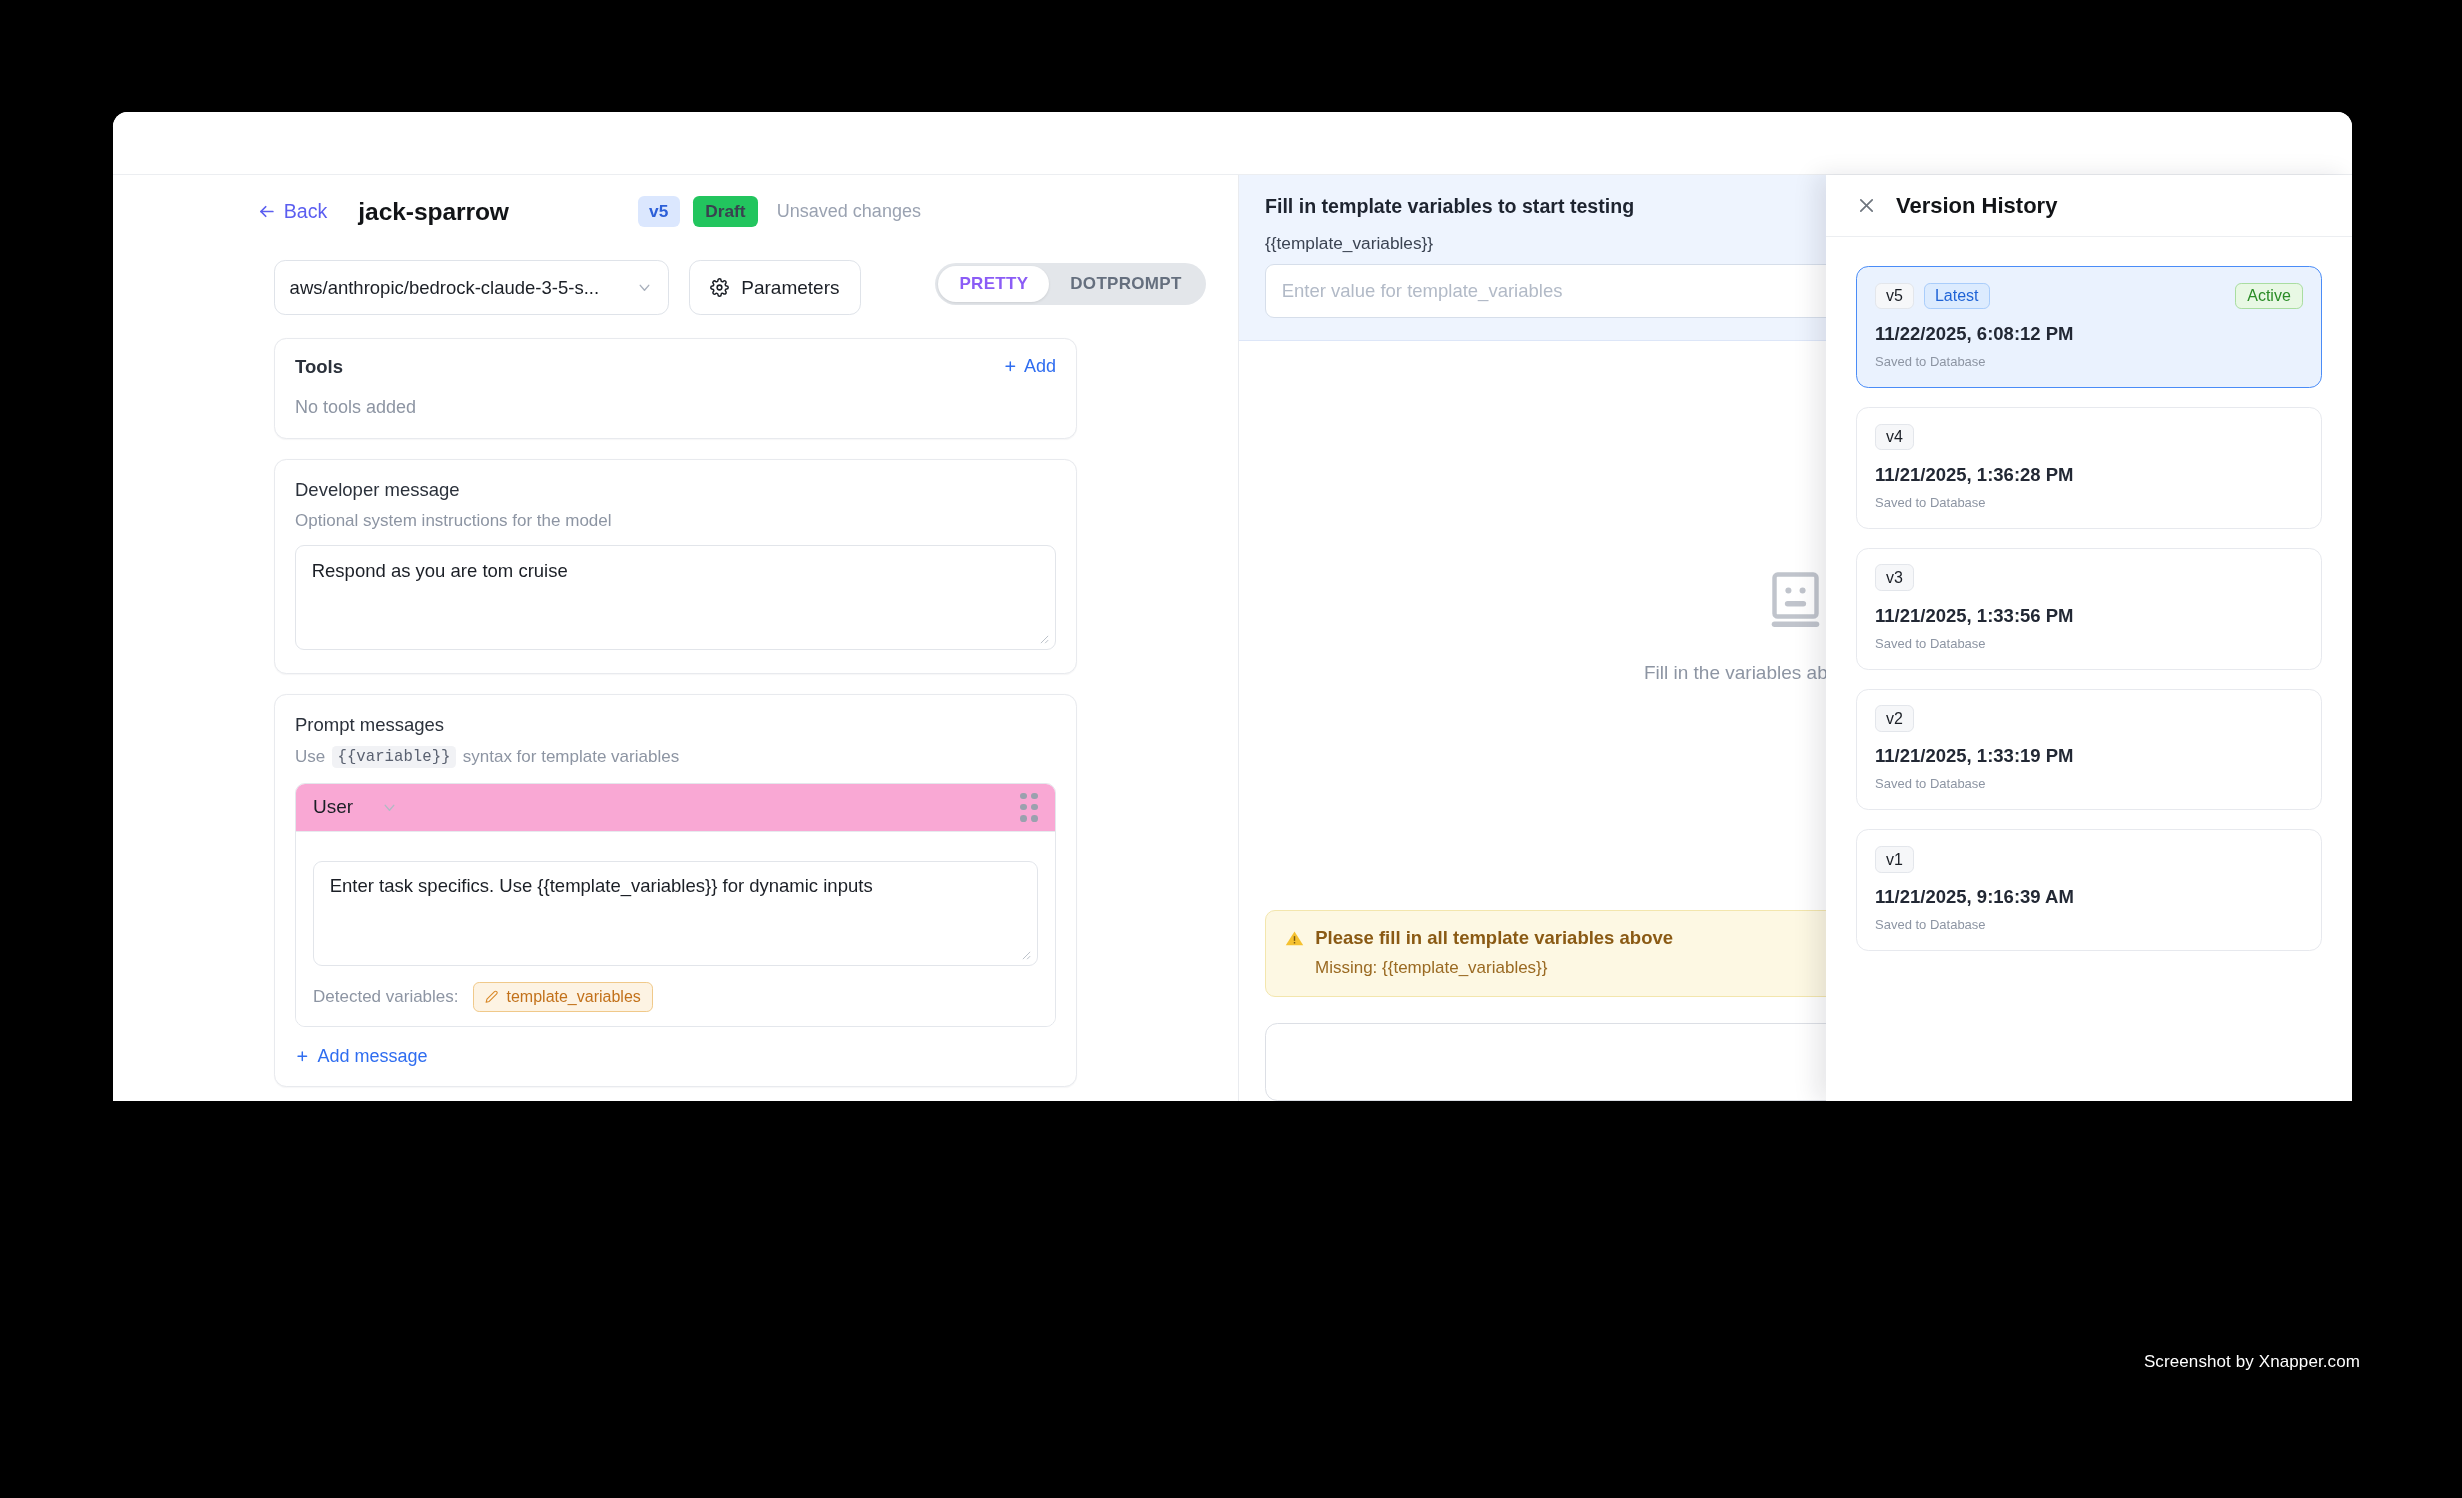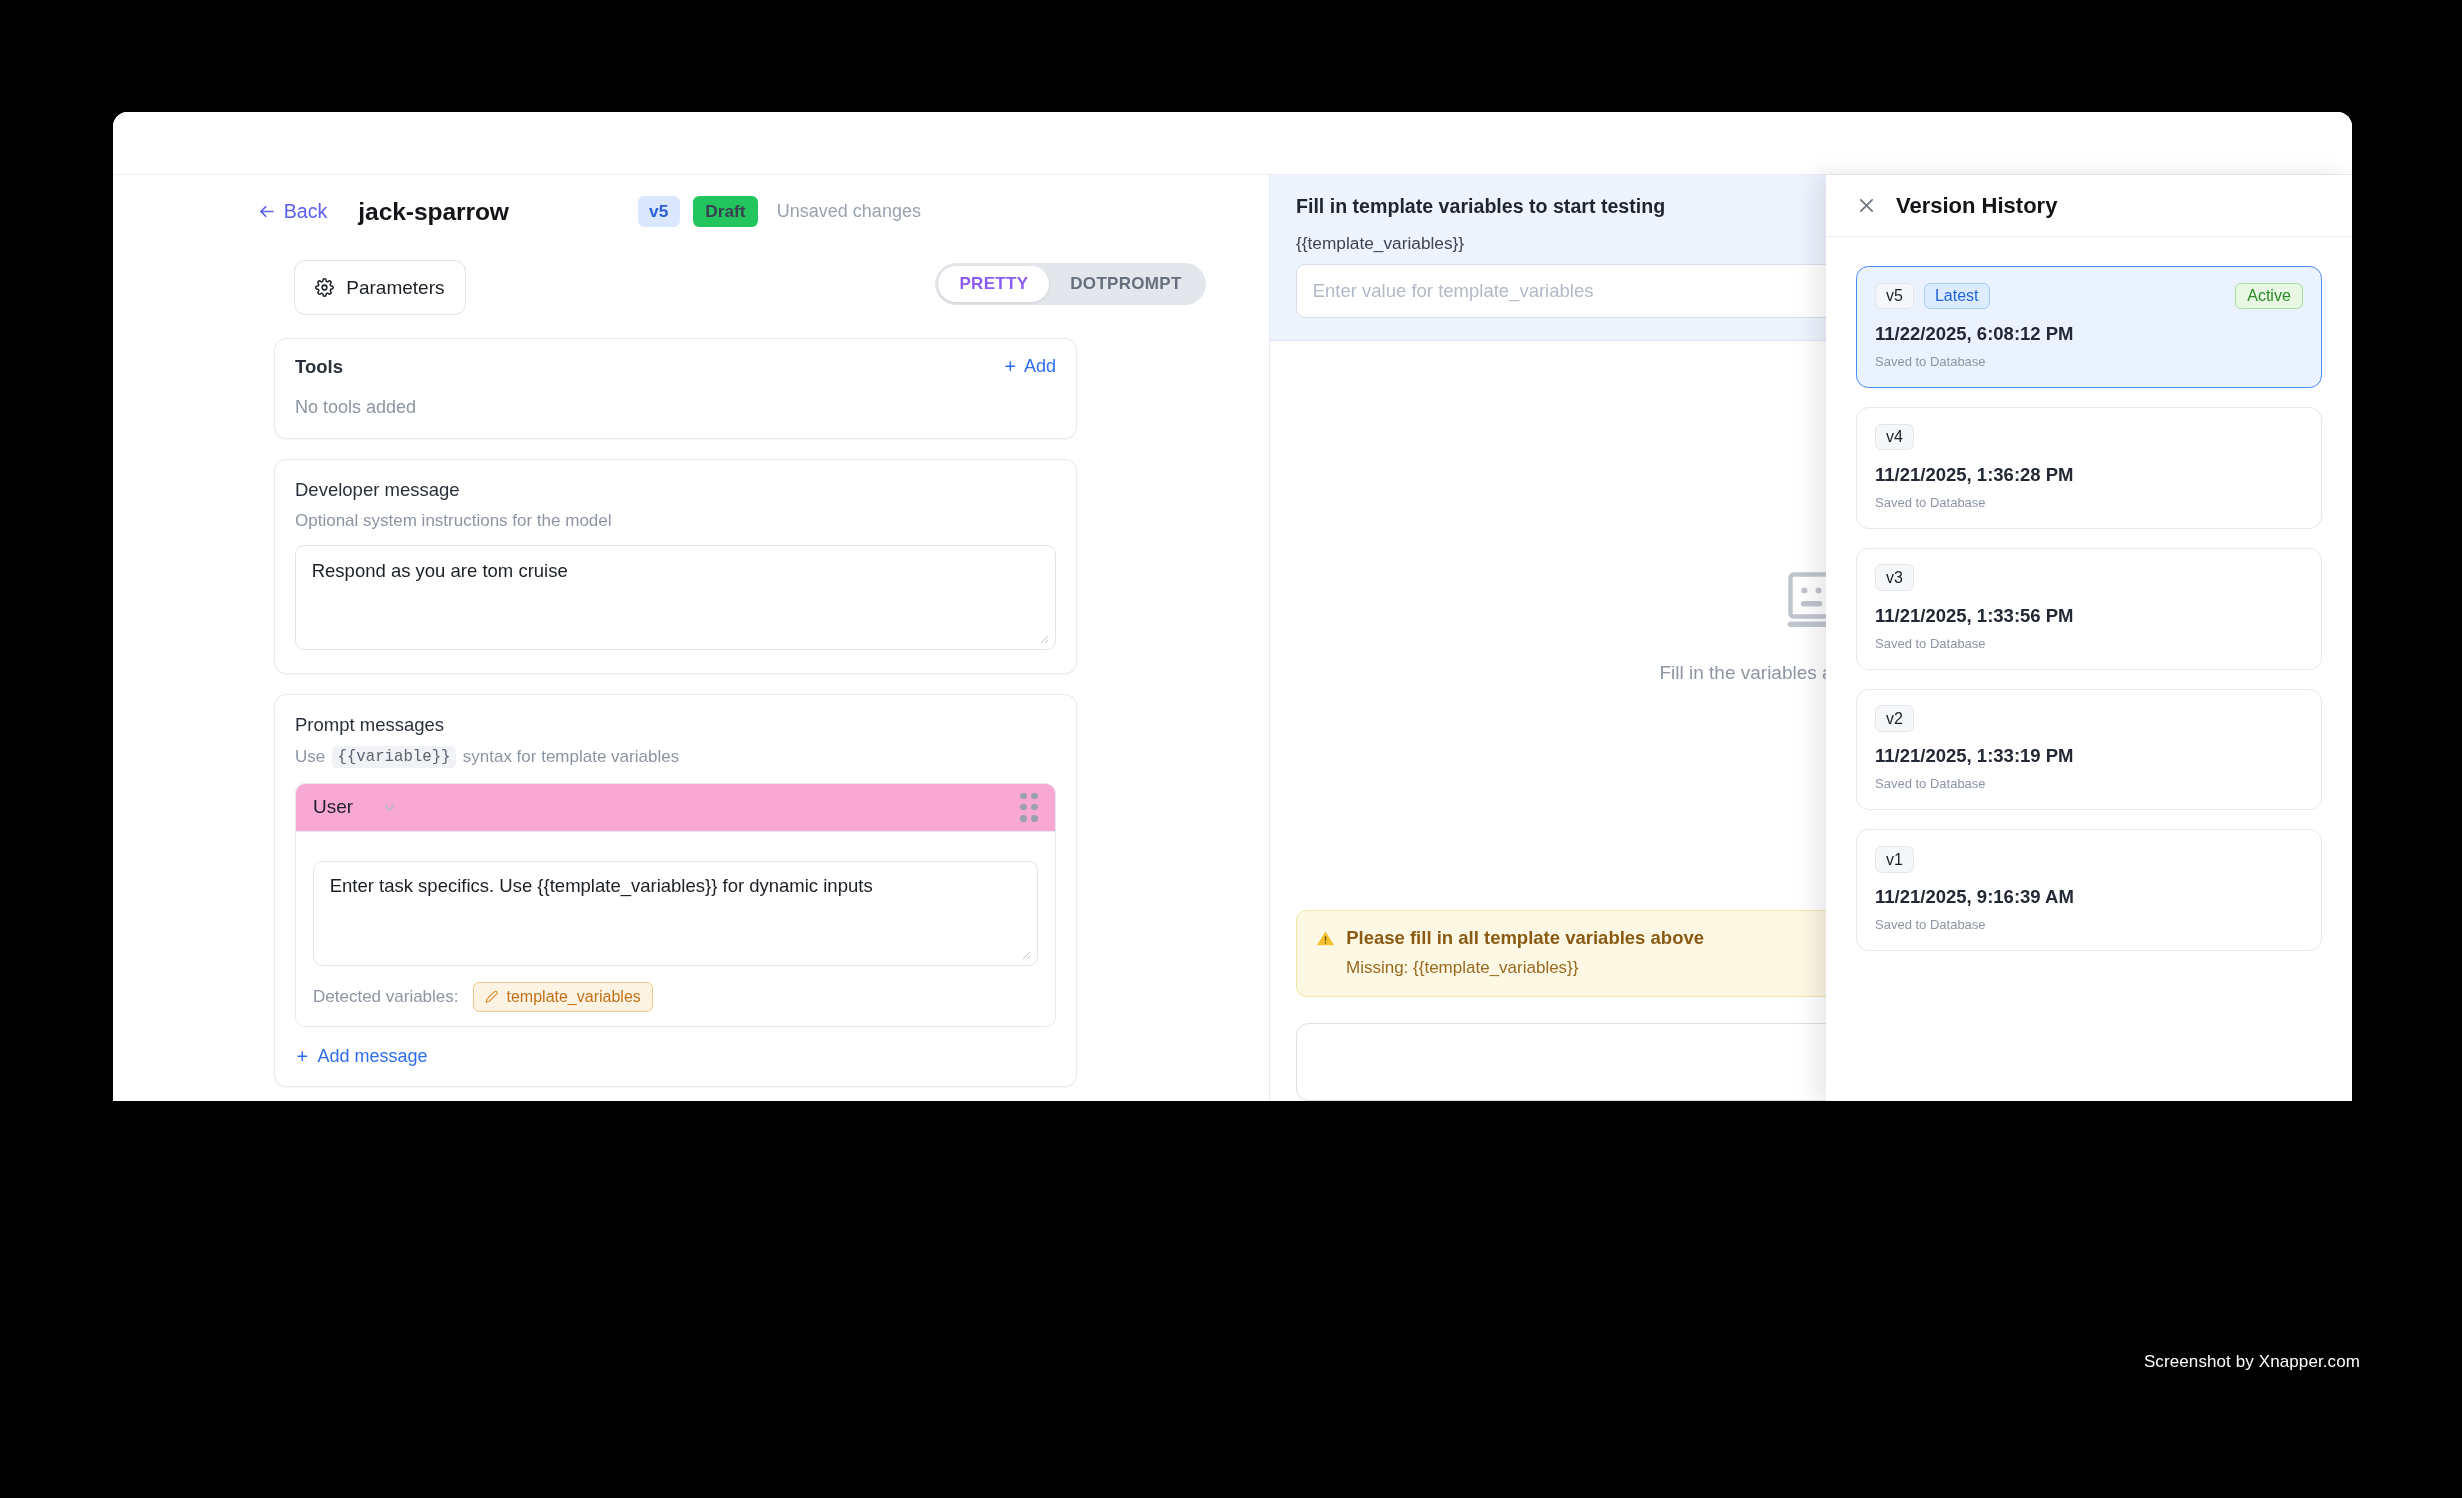--- a/index.html
+++ b/index.html
@@ -267,21 +267,20 @@
   }
 
   
   .test-col {
     flex: 1 1 auto;
     min-width: 0;
     border-left: 1.1px solid #e9ebef;
     display: flex; flex-direction: column;
     background: #ffffff;
     position: relative;
-    margin-left: 31px;
   }
   .vars-banner {
     background: #eef4fe;
     border-bottom: 1.1px solid #dde6f8;
     padding: 20px 26px 22.4px 26px;
     flex: 0 0 auto;
   }
   .vars-title { font-size: 19.6px; font-weight: 700; color: #1e2430; }
   .vars-key { margin-top: 14.6px; font-size: 17.3px; color: #3c4453; }
   .vars-input {
@@ -421,20 +420,26 @@
           </svg>
           <span>Back</span>
         </span>
         <span class="page-title">jack-sparrow</span>
         <span class="ver-chip">v5</span>
         <span class="draft-chip">Draft</span>
         <span class="unsaved">Unsaved changes</span>
       </div>
 
       <div class="toolbar-row">
+        <div class="model-select">
+          <span class="txt">aws/anthropic/bedrock-claude-3-5-s...</span>
+          <svg class="chev" viewBox="0 0 24 24" fill="none" stroke="#aab1bd" stroke-width="2" stroke-linecap="round" stroke-linejoin="round">
+            <polyline points="6 9 12 16 18 9"></polyline>
+          </svg>
+        </div>
 
         <div class="params-btn">
           <svg width="19" height="19" viewBox="0 0 24 24" fill="none" stroke="#1b1f26" stroke-width="1.9" stroke-linecap="round" stroke-linejoin="round">
             <circle cx="12" cy="12" r="3"></circle>
             <path d="M19.4 15a1.65 1.65 0 0 0 .33 1.82l.06.06a2 2 0 1 1-2.83 2.83l-.06-.06a1.65 1.65 0 0 0-1.82-.33 1.65 1.65 0 0 0-1 1.51V21a2 2 0 1 1-4 0v-.09A1.65 1.65 0 0 0 9 19.4a1.65 1.65 0 0 0-1.82.33l-.06.06a2 2 0 1 1-2.83-2.83l.06-.06a1.65 1.65 0 0 0 .33-1.82 1.65 1.65 0 0 0-1.51-1H3a2 2 0 1 1 0-4h.09A1.65 1.65 0 0 0 4.6 9a1.65 1.65 0 0 0-.33-1.82l-.06-.06a2 2 0 1 1 2.83-2.83l.06.06A1.65 1.65 0 0 0 9 4.6a1.65 1.65 0 0 0 1-1.51V3a2 2 0 1 1 4 0v.09a1.65 1.65 0 0 0 1 1.51 1.65 1.65 0 0 0 1.82-.33l.06-.06a2 2 0 1 1 2.83 2.83l-.06.06A1.65 1.65 0 0 0 19.4 9v0a1.65 1.65 0 0 0 1.51 1H21a2 2 0 1 1 0 4h-.09a1.65 1.65 0 0 0-1.51 1z"></path>
           </svg>
           <span class="lbl">Parameters</span>
         </div>
 
         <div class="seg-toggle">

